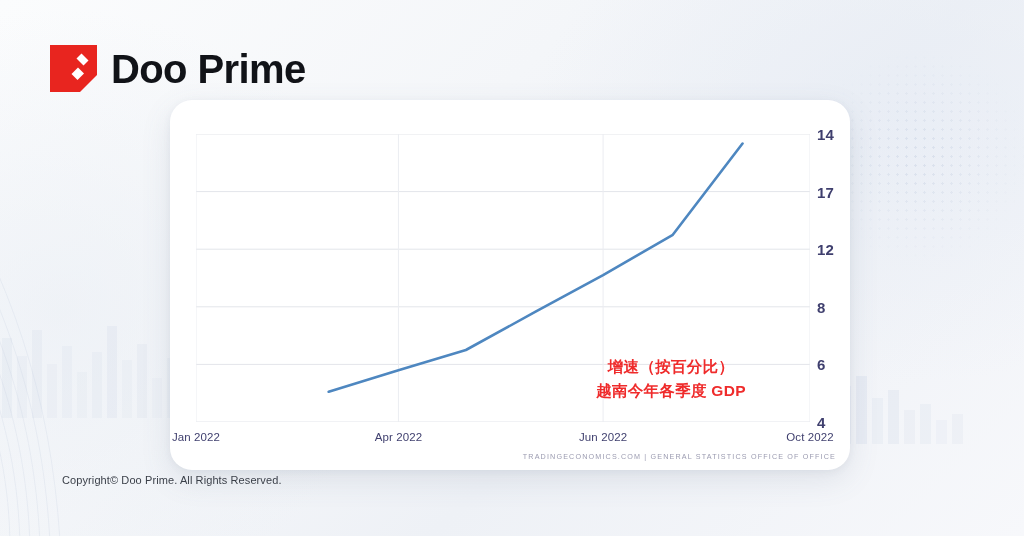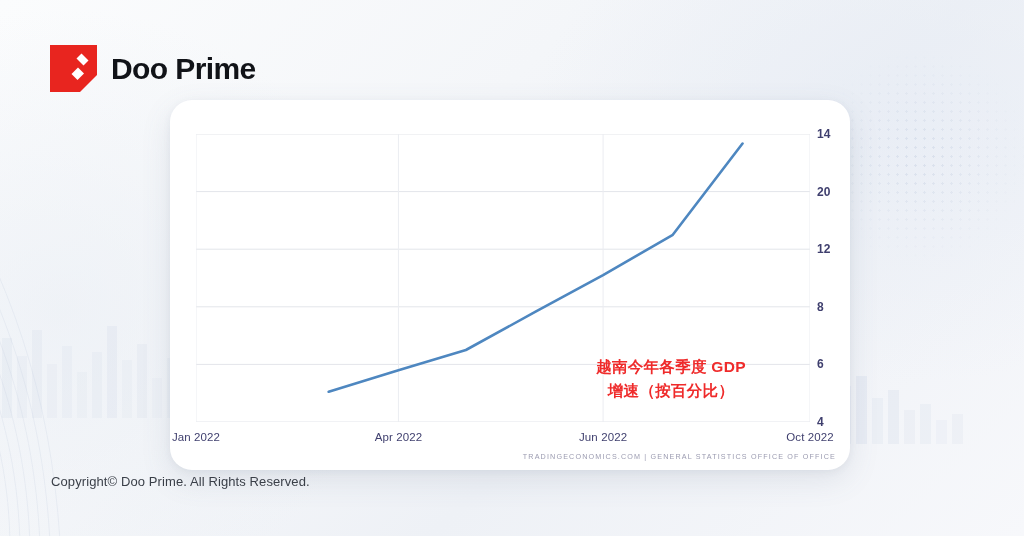--- a/index.html
+++ b/index.html
@@ -46,42 +46,42 @@
     opacity:.55; pointer-events:none;
   }
 
   
   .brand {
     position:absolute; left:50px; top:45px;
     display:flex; align-items:center; gap:14px;
   }
   .brand-mark { width:47px; height:47px; display:block; }
   .brand-name {
-    font-size:30px; font-weight:700; letter-spacing:-0.6px;
+    font-size:40px; font-weight:700; letter-spacing:-0.6px;
     color:#111318; line-height:1; white-space:nowrap;
   }
 
   
   .chart-card {
     position:absolute; left:170px; top:100px;
     width:680px; height:370px;
     background:#ffffff;
     border-radius:22px;
     box-shadow:0 10px 30px rgba(90,105,130,0.13), 0 2px 7px rgba(90,105,130,0.07);
   }
 
   .plot {
     position:absolute;
     left:26px; top:34px; right:40px; bottom:48px;
   }
   .plot-svg { position:absolute; inset:0; width:100%; height:100%; display:block; }
 
   .ytick {
     position:absolute;
-    font-size:12px; color:#3f3f6e; font-weight:600;
+    font-size:15px; color:#3f3f6e; font-weight:600;
     letter-spacing:.2px;
     transform:translateY(-50%);
     left:100%; margin-left:7px;
   }
   .xtick {
     position:absolute;
     font-size:11.5px; color:#3f3f6e;
     letter-spacing:.1px; white-space:nowrap;
     transform:translateX(-50%);
     top:100%; margin-top:9px;
@@ -103,22 +103,22 @@
   .attribution {
     position:absolute;
     right:14px; bottom:9px;
     font-size:7.2px;
     letter-spacing:1.15px;
     color:#9b9bb0;
     white-space:nowrap;
   }
 
   .copyright {
-    position:absolute; left:51px; top:474px;
-    font-size:13px; color:#3a3f48;
+    position:absolute; left:62px; top:474px;
+    font-size:11px; color:#3a3f48;
     letter-spacing:.1px;
   }
 </style>
 </head>
 <body>
 
 <div id="stage">
 
   <div class="bg-dots"></div>
 
@@ -204,34 +204,34 @@
             <line x1="614" x2="614" y1="0" y2="288" stroke="#ebedf1" stroke-width="1" vector-effect="non-scaling-stroke"></line>
           </g>
         <path id="series-path" fill="none" stroke="#4E87C0" stroke-width="2.6" stroke-linejoin="round" stroke-linecap="round" d="M132.70 257.76 L202.42 236.16 L269.89 216.00 L339.61 177.70 L407.08 141.12 L476.81 100.80 L546.53 9.50" vector-effect="non-scaling-stroke"></path>
       </svg>
 
       <div id="ytick-layer">
           <div class="ytick" style="top: 100%;">4</div>
           <div class="ytick" style="top: 80%;">6</div>
           <div class="ytick" style="top: 60%;">8</div>
           <div class="ytick" style="top: 40%;">12</div>
-          <div class="ytick" style="top: 20%;">20</div>
+          <div class="ytick" style="top: 20%;">17</div>
           <div class="ytick" style="top: 0%;">14</div>
         </div>
       <div id="xtick-layer">
           <div class="xtick" style="left: 0%;">Jan 2022</div>
           <div class="xtick" style="left: 32.967%; text-align: center;">Apr 2022</div>
           <div class="xtick" style="left: 66.3004%;">Jun 2022</div>
           <div class="xtick" style="left: 100%;">Oct 2022</div>
         </div>
     </div>
 
     <div class="annotation">
+      <span>增速（按百分比）</span>
       <span>越南今年各季度 GDP</span>
-      <span>增速（按百分比）</span>
     </div>
 
     <div class="attribution">TRADINGECONOMICS.COM  |  GENERAL STATISTICS OFFICE OF OFFICE</div>
   </div>
 
   <div class="copyright">Copyright© Doo Prime. All Rights Reserved.</div>
 
 </div>
 
 </body></html>

